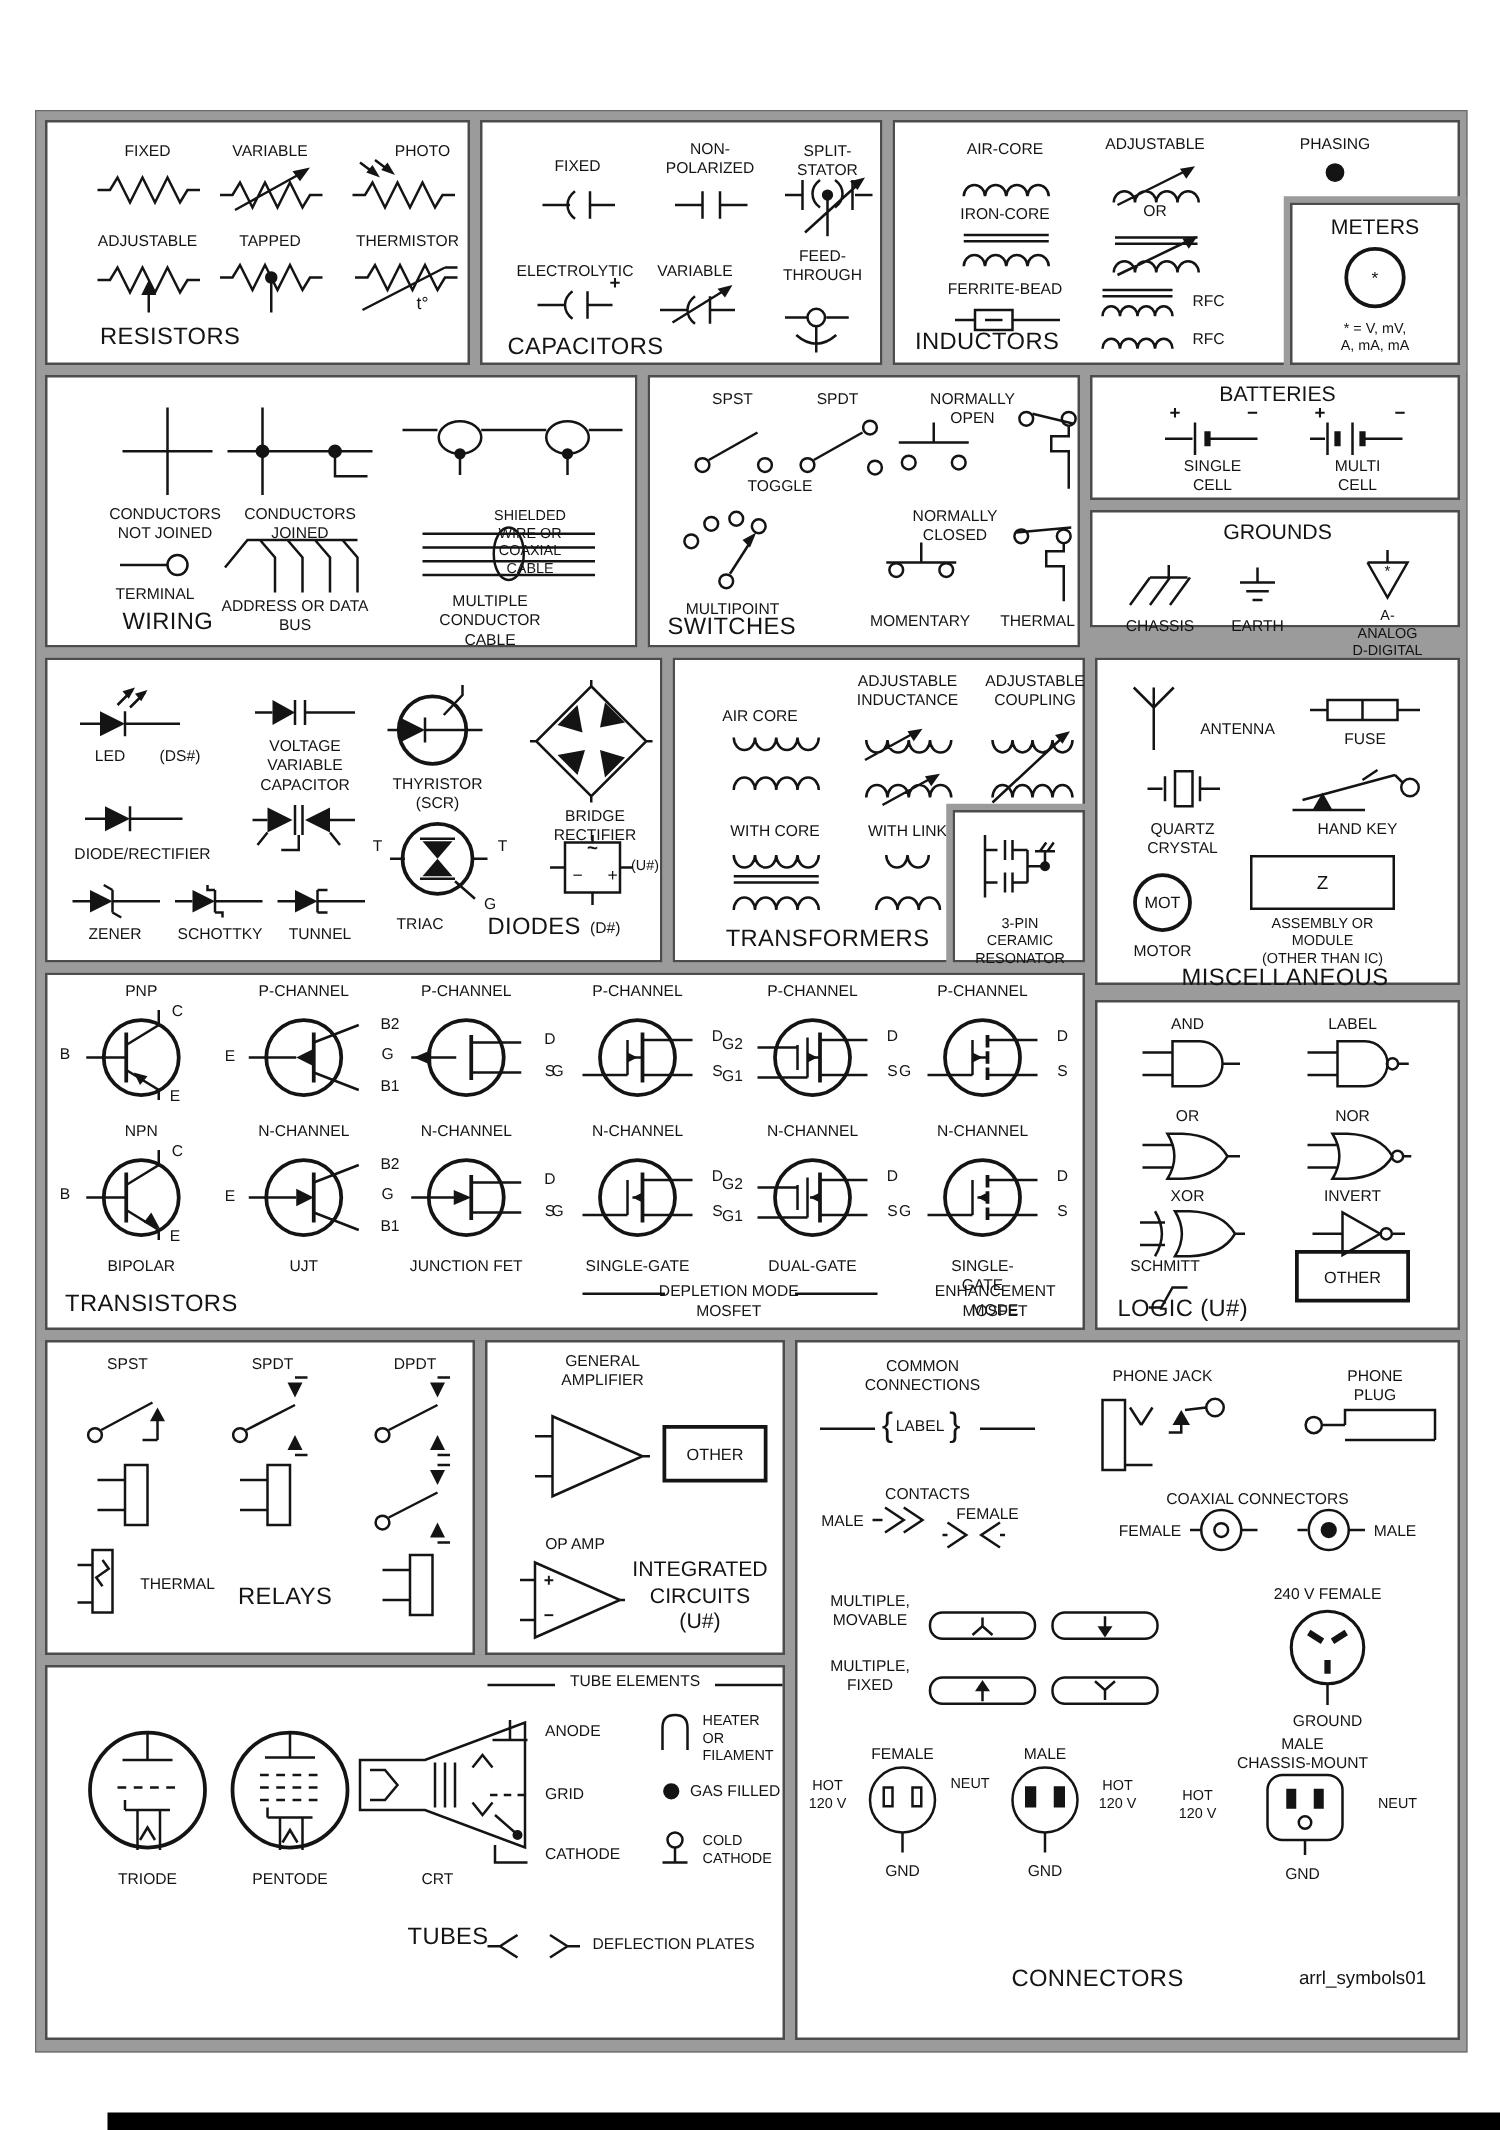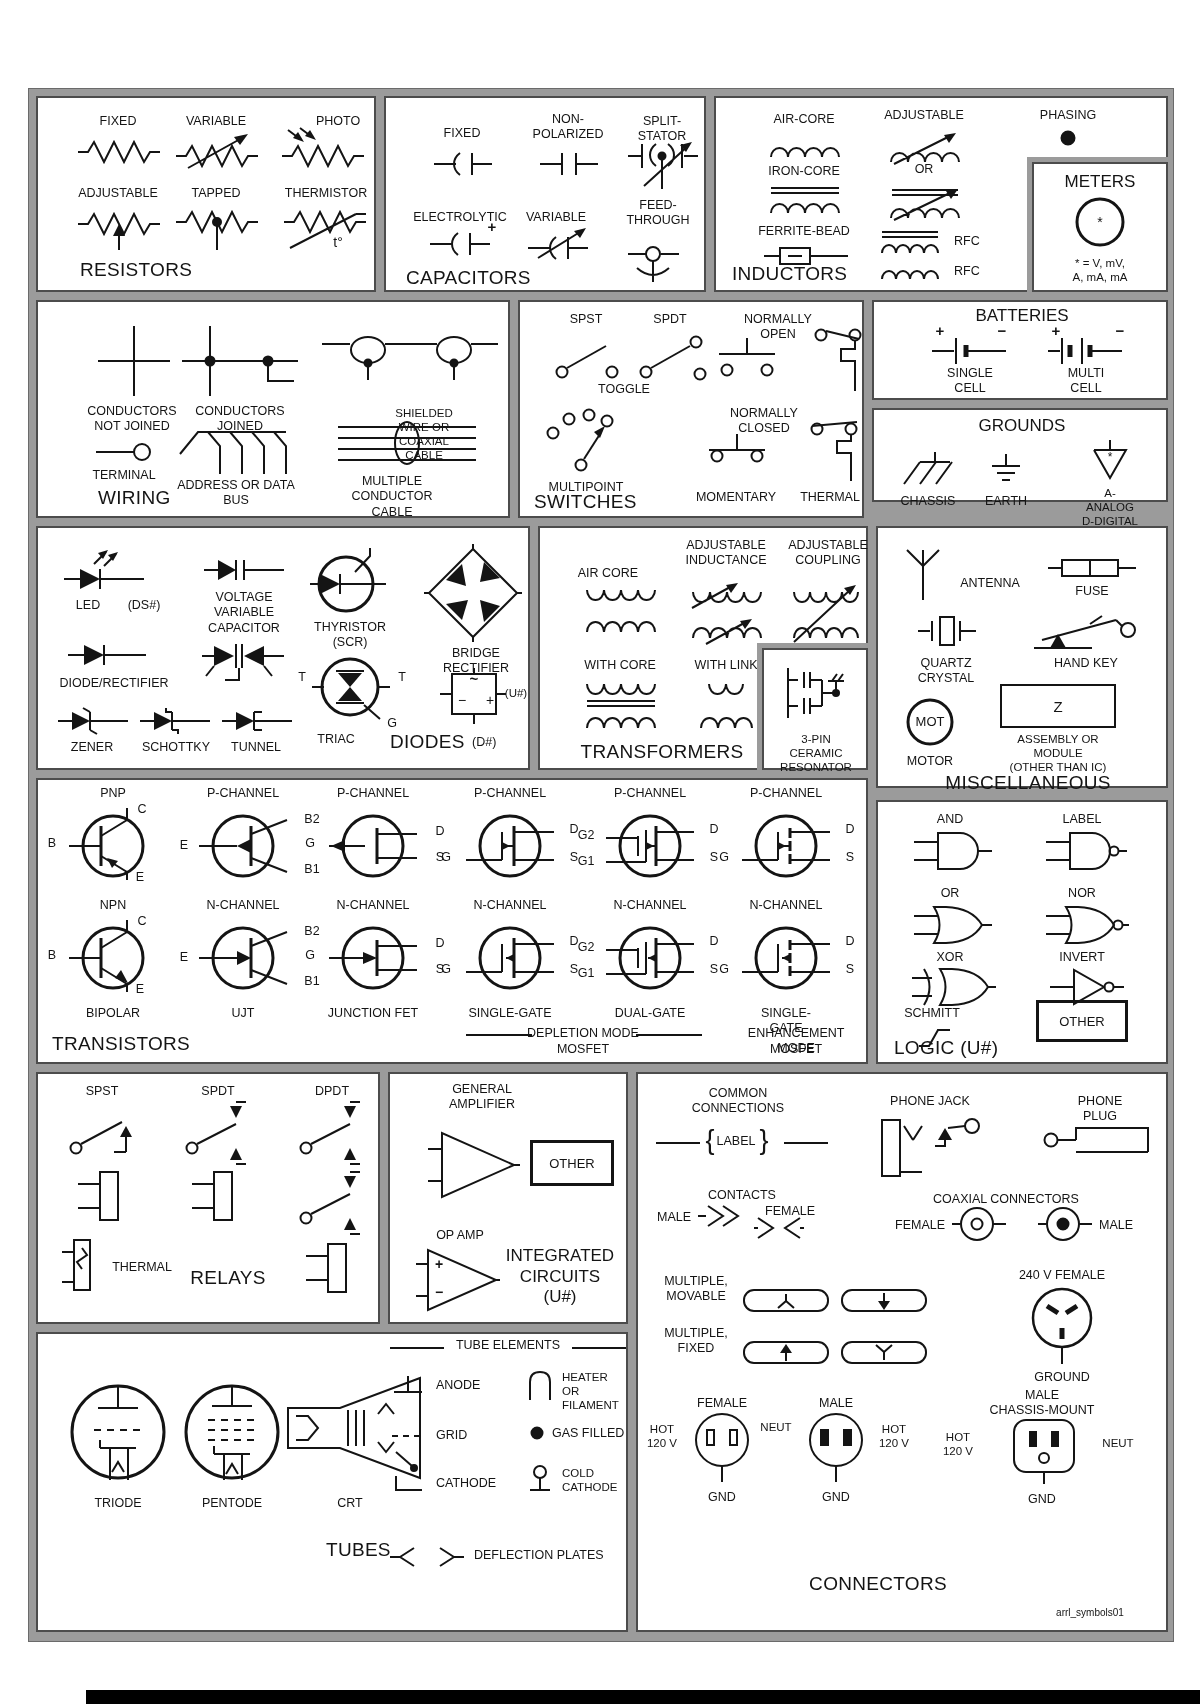--- a/index.html
+++ b/index.html
@@ -791,21 +791,21 @@
     <svg style="left:370px;top:344px" width="72" height="68">
         <rect x="6" y="2" width="60" height="52" rx="12"></rect>
         <rect x="22" y="14" width="6" height="14" class="fl"></rect>
         <rect x="44" y="14" width="6" height="14" class="fl"></rect>
         <circle cx="36" cy="40" r="5"></circle>
         <path d="M36,54 v12"></path>
       </svg>
     <span class="lbl sm" style="left:480px;top:362px">NEUT</span>
     <span class="lbl" style="left:404px;top:418px">GND</span>
     <span class="lbl st" style="left:240px;top:498px">CONNECTORS</span>
-    <span class="lbl" style="left:452px;top:533px;font-size:10px">arrl_symbols01</span>
+    <span class="lbl" style="left:452px;top:500px;font-size:15px">arrl_symbols01</span>
   </div>
 
   <div class="box" style="left:36px;top:1332px;width:592px;height:300px">
     <svg style="left:26px;top:44px" width="108" height="108">
         <circle cx="54" cy="54" r="46" class="tk"></circle>
         <path d="M54,8 v22 M34,30 h40"></path>
         <path d="M30,52 h48" stroke-dasharray="7,6"></path>
         <path d="M36,70 h36 M36,70 v-8 M46,70 v32 M64,70 v32 M48,94 l6,-10 l6,10"></path>
       </svg>
     <span class="lbl" style="left:80px;top:162px">TRIODE</span>

